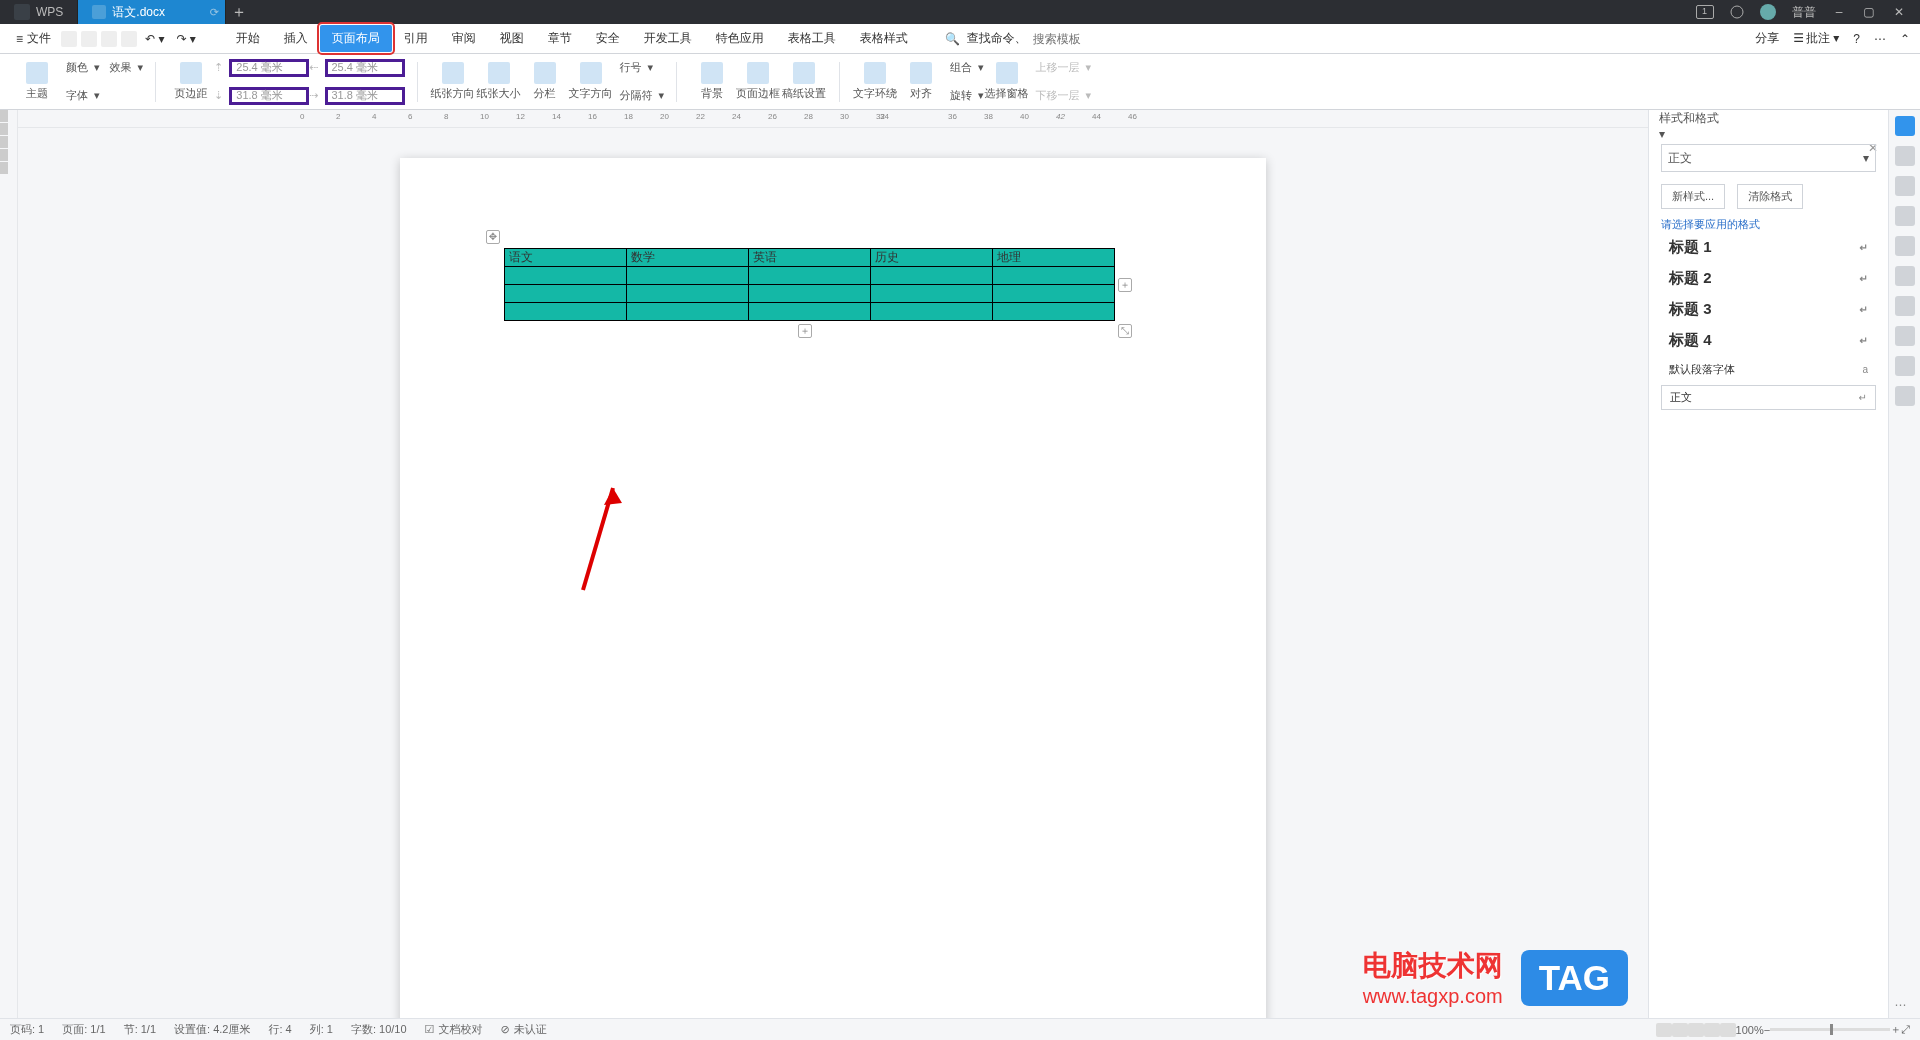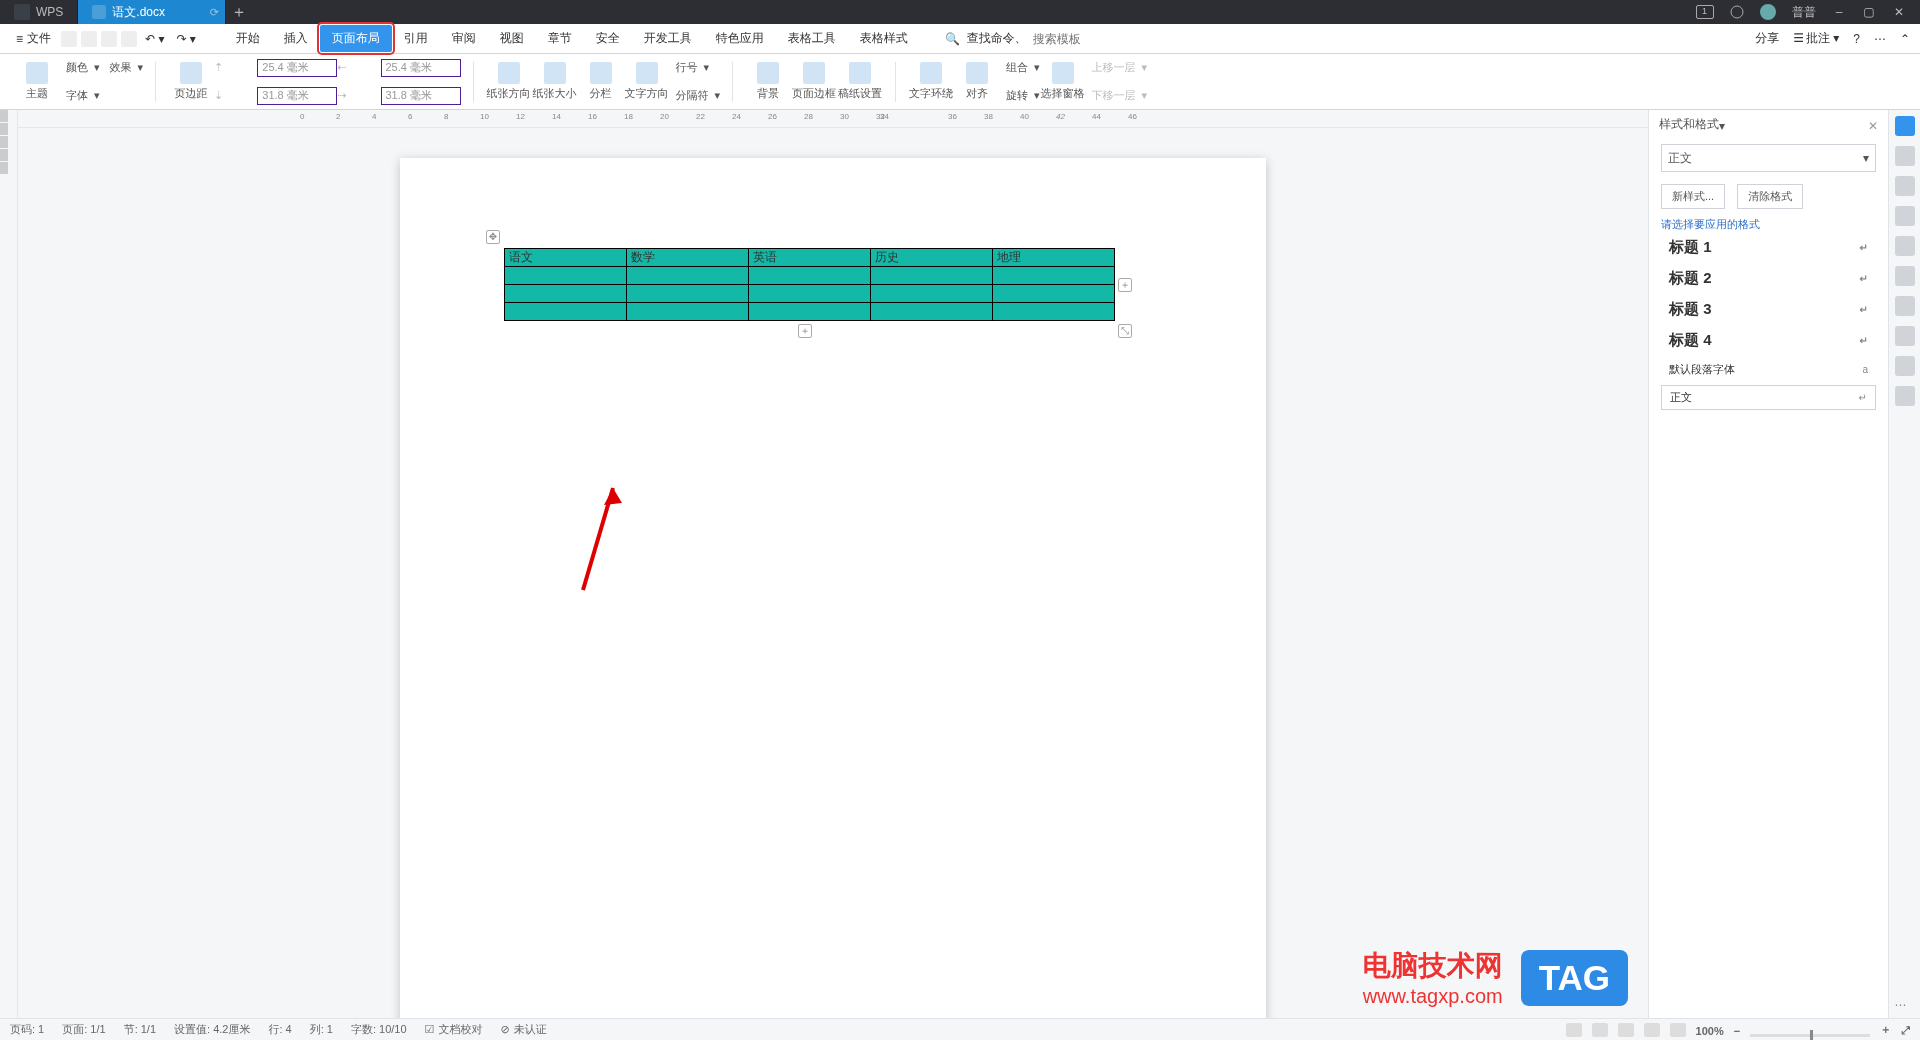--- a/index.html
+++ b/index.html
@@ -31,21 +31,21 @@
 .menubar .right { margin-left: auto; display: flex; align-items: center; gap: 14px; }
 .menubar .search-inp { border: none; width: 130px; font-size: 12px; color: #999; }
 
 
 .ribbon { height: 56px; background: #fff; border-bottom: 1px solid #d2d5da; display: flex; align-items: center; padding: 0 8px; gap: 2px; color: #555; }
 .ribbon .grp { display: flex; align-items: center; height: 100%; padding: 0 6px; }
 .ribbon .sep { width: 1px; background: #e0e3e8; height: 40px; margin: 0 4px; }
 .ribbon .vbtn { display: flex; flex-direction: column; align-items: center; justify-content: center; width: 46px; gap: 2px; font-size: 11px; }
 .ribbon .vbtn .ic { width: 22px; height: 22px; background: #d0e4f5; border-radius: 2px; }
 .ribbon .smallrow { display: flex; align-items: center; gap: 6px; font-size: 11px; height: 24px; }
-.ribbon .mgn-inp { width: 80px; height: 18px; border: 1px solid #4c1d95; background: #fff; font-size: 11px; color: #999; padding: 0 4px; display: flex; align-items: center; margin-left: 28px; }
+.ribbon .mgn-inp { width: 80px; height: 18px; border: 3px solid #4c1d95; background: #fff; font-size: 11px; color: #999; padding: 0 4px; display: flex; align-items: center; }
 .ribbon .stackcol { display: flex; flex-direction: column; gap: 4px; }
 .ribbon .gray { color: #bbb; }
 
 
 .main { display: flex; height: calc(100% - 24px - 30px - 56px - 22px); position: relative; }
 .left-ruler { width: 18px; background: #f5f6f8; border-right: 1px solid #e5e7ea; position: relative; font-size: 8px; color: #888; }
 .zoom-thumbs { position: absolute; left: 0; top: 0; width: 8px; height: 100%; }
 .zoom-thumbs div { width: 8px; height: 12px; background: #ccc; margin-bottom: 1px; }
 
 .canvas-wrap { flex: 1; background: #f5f6f8; position: relative; overflow: hidden; }
@@ -60,39 +60,39 @@
 .red-arrow-line { stroke: #d00; stroke-width: 4; }
 .red-arrow-head { fill: #d00; }
 
 .watermark { position: absolute; right: 20px; bottom: 10px; display: flex; align-items: center; gap: 18px; }
 .watermark .txt { font-size: 28px; font-weight: bold; color: #e33; text-shadow: 1px 1px 0 #fff; }
 .watermark .sub { font-size: 20px; color: #e33; }
 .watermark .tag { background: #2d8be6; color: #fff; font-weight: bold; font-size: 35px; padding: 8px 18px; border-radius: 8px; }
 
 
 .panel { width: 240px; background: #fff; border-left: 1px solid #e0e3e8; display: flex; flex-direction: column; }
-.panel .hd { height: 24px; display: flex; align-items: flex-end; padding: 0 10px; font-size: 12px; color: #555; border-bottom: 1px solid transparent; }
+.panel .hd { height: 24px; display: flex; align-items: flex-start; padding: 0 10px; font-size: 12px; color: #555; border-bottom: 1px solid transparent; flex-direction: column; }
 .panel .hd .close { margin-left: auto; font-size: 12px; color: #999; }
 .panel .body { padding: 10px 12px; }
 .panel select, .panel .sel { width: 100%; height: 28px; border: 1px solid #cfd3d9; padding: 0 6px; font-size: 12px; color: #555; display: flex; align-items: center; }
 .panel .btnrow { display: flex; gap: 12px; margin-top: 12px; }
 .panel .btn { padding: 4px 10px; border: 1px solid #cfd3d9; background: #fff; font-size: 11px; color: #555; }
 .panel .link { color: #2a6fc9; font-size: 11px; margin-top: 8px; display: block; }
 .panel .style-item { padding: 6px 8px; font-size: 15px; font-weight: bold; display: flex; align-items: center; }
 .panel .style-item.small { font-size: 11px; font-weight: normal; }
 .panel .style-item .arr { margin-left: auto; font-size: 10px; color: #888; }
 .panel .selected { border: 1px solid #cfd3d9; padding: 4px 8px; margin-top: 2px; }
 
 .side-tools { width: 32px; background: #f5f6f8; border-left: 1px solid #e0e3e8; display: flex; flex-direction: column; align-items: center; padding-top: 6px; gap: 10px; }
 .side-tools .sic { width: 20px; height: 20px; background: #d0d3d8; border-radius: 3px; }
 .side-tools .sic.active { background: #3294ec; }
 
 
 .statusbar { height: 22px; background: #f5f6f8; border-top: 1px solid #e0e3e8; display: flex; align-items: center; font-size: 11px; color: #666; padding: 0 10px; gap: 18px; }
-.statusbar .right { margin-left: auto; display: flex; align-items: flex-end; gap: 10px; font-weight: bold; }
+.statusbar .right { margin-left: auto; display: flex; align-items: center; gap: 0; }
 .statusbar .vb { width: 16px; height: 14px; background: #ddd; border-radius: 2px; }
 .statusbar .zoom-slider { width: 120px; height: 3px; background: #ddd; position: relative; }
 .statusbar .zoom-slider::after { content:""; position:absolute; top:-4px; left: 50%; width:3px; height:11px; background:#888; }
 
 svg { display: block; }
 </style>
 </head>
 <body>
 
 <div class="titlebar">

